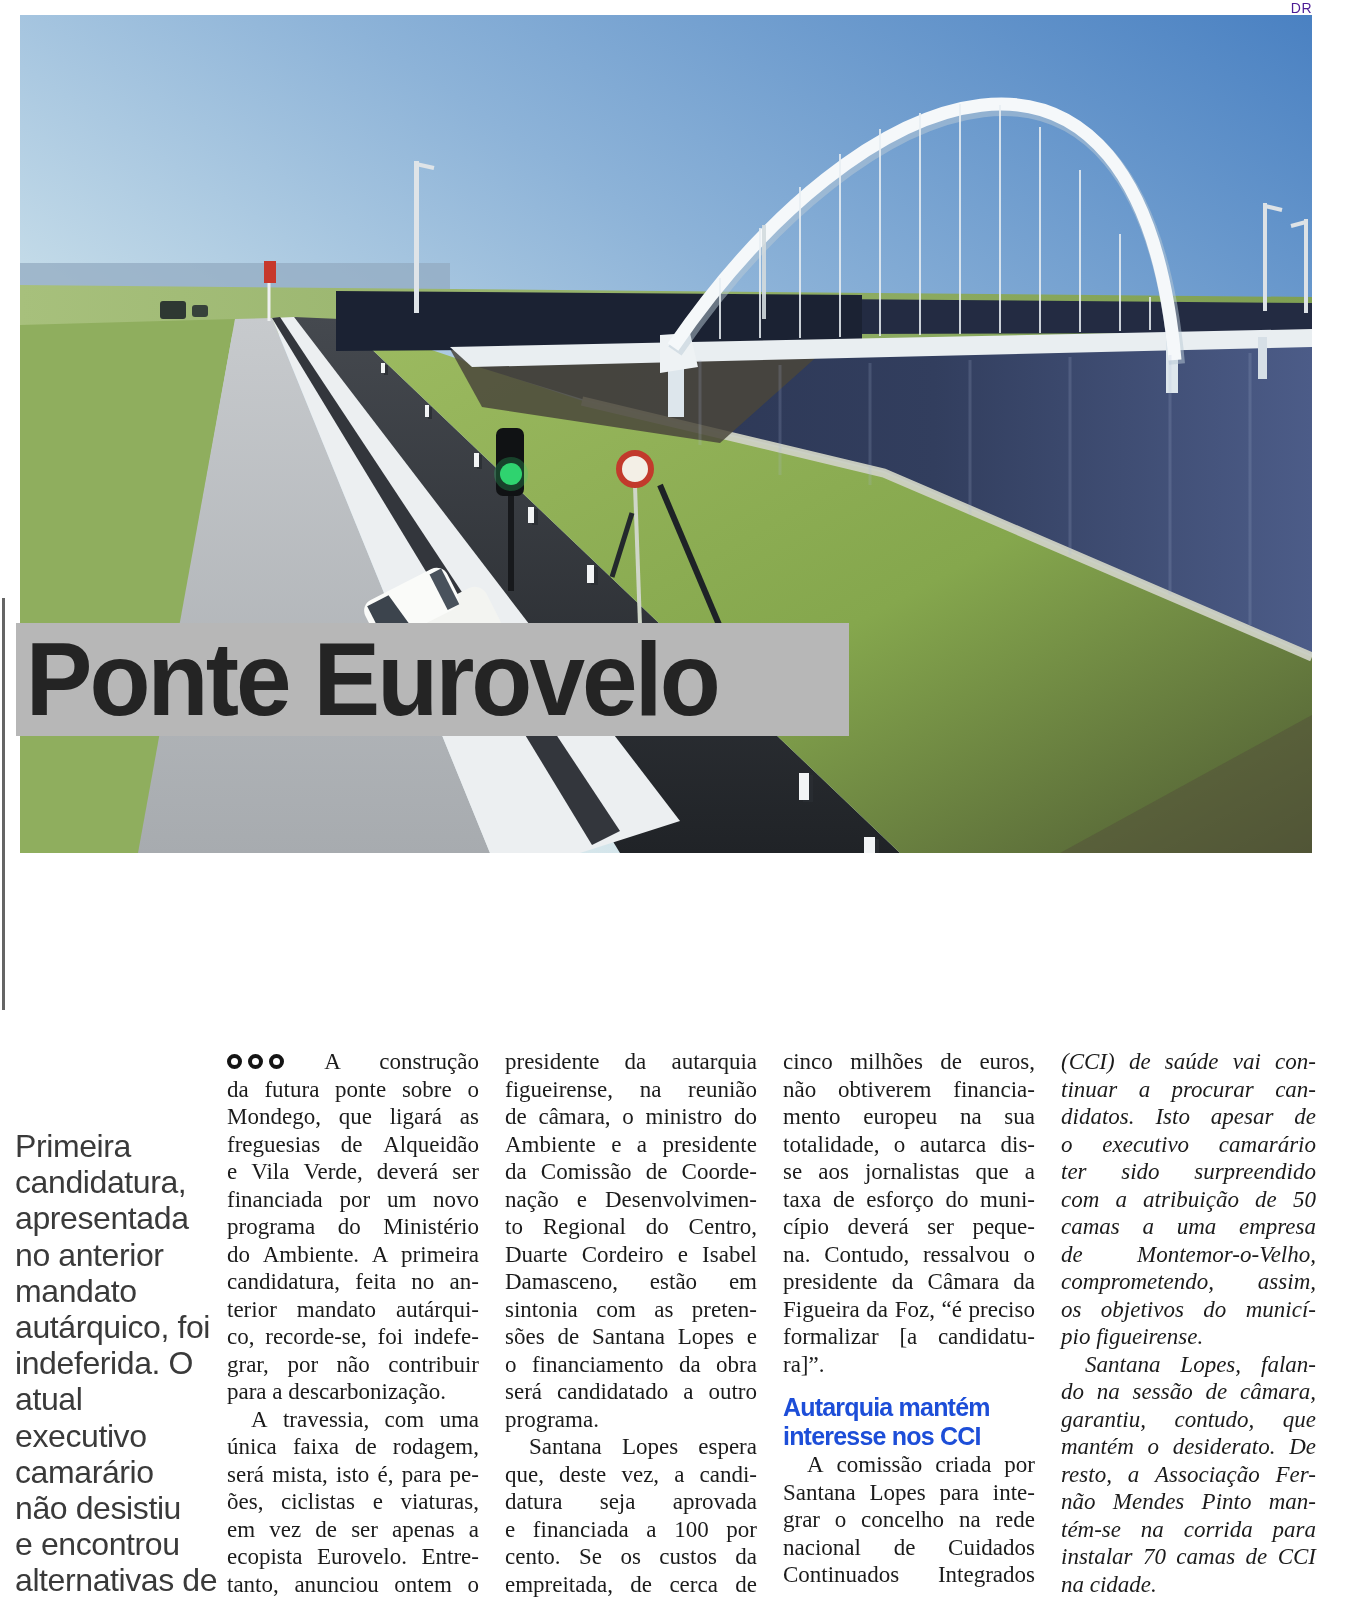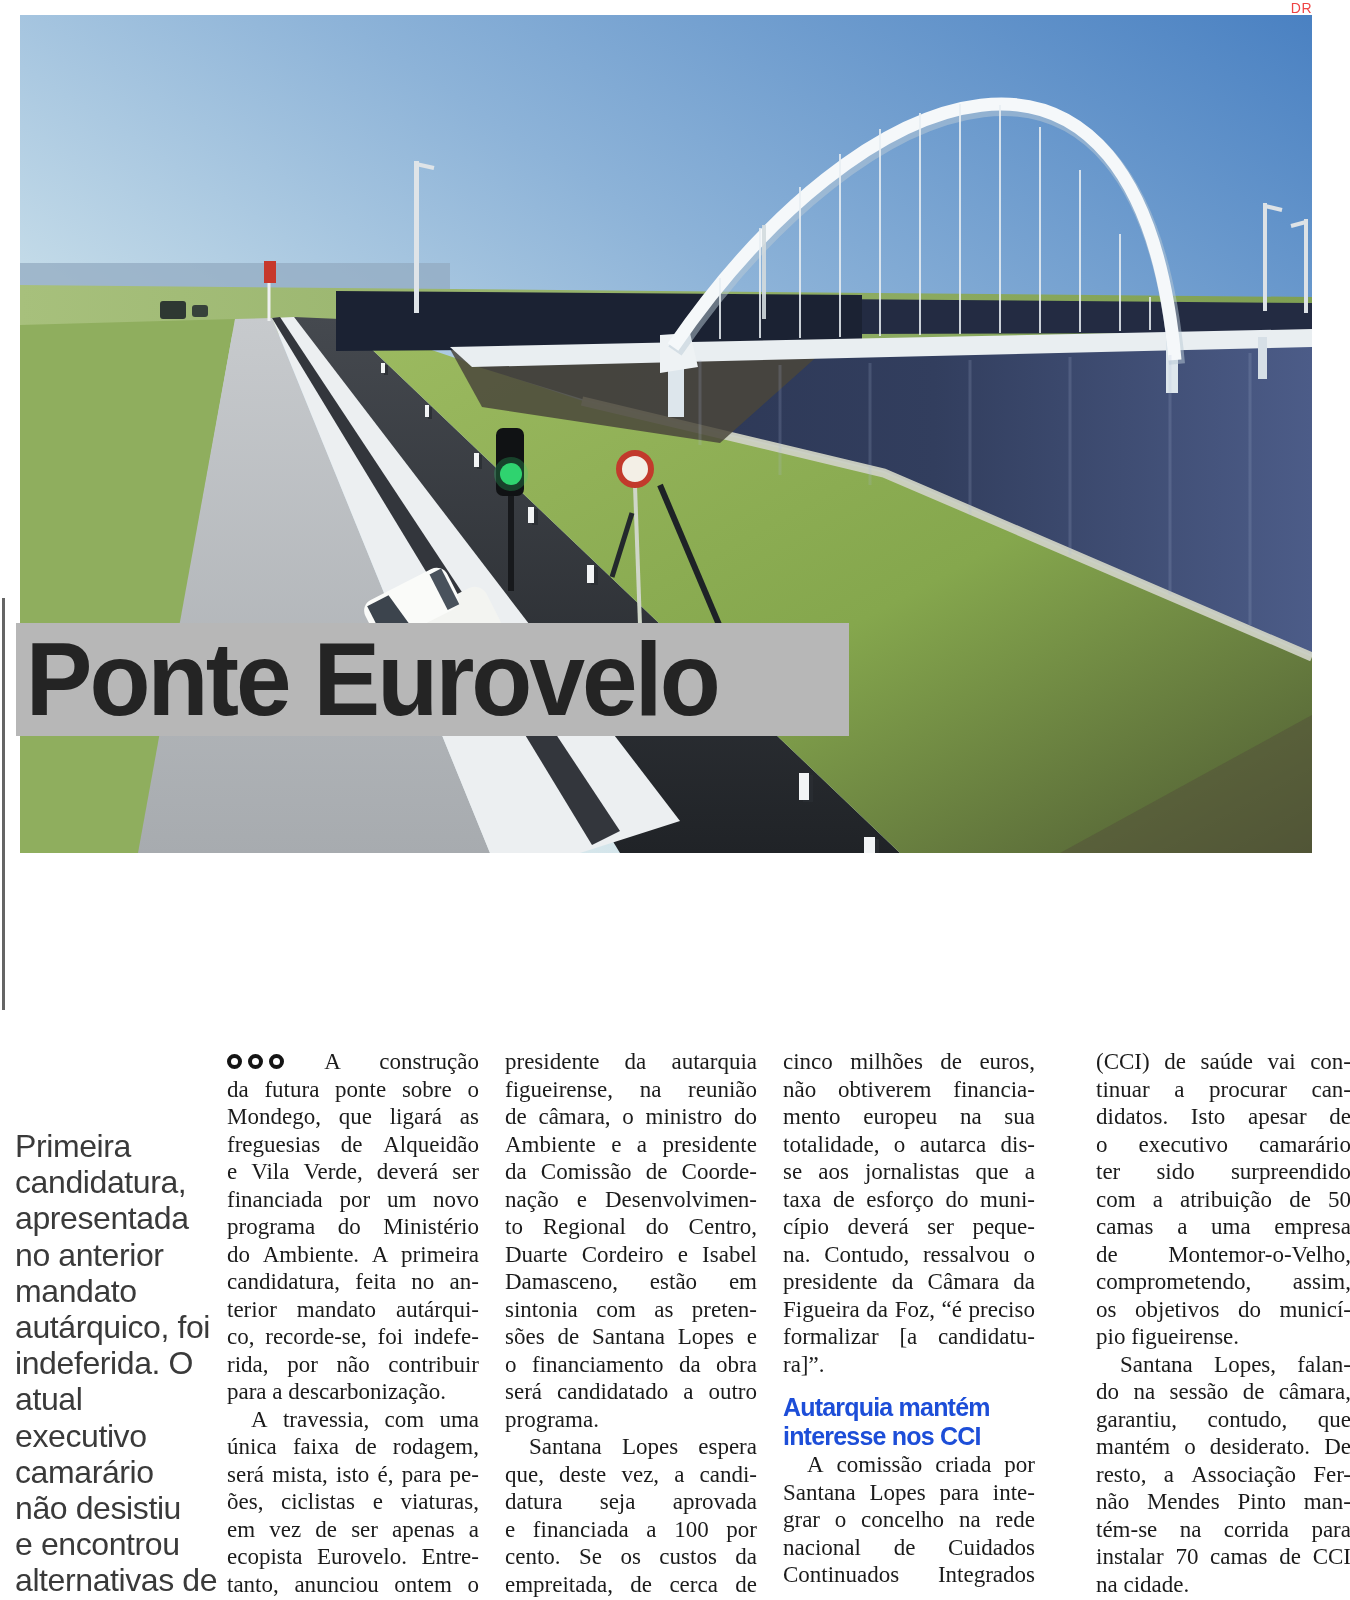--- a/index.html
+++ b/index.html
@@ -2,41 +2,41 @@
 <html style="--headline-bg: #b7b7b7; --headline-text: #242424; --body-text: #1b1b1b; --lead-text: #3a3a3a; --photo-sky: #4a81c2; --photo-water: #323e5e; --photo-grass: #85a74d;"><head>
 <meta charset="utf-8">
 <style>
   html,body{margin:0;padding:0;background:#ffffff;}
   .page{position:relative;width:1350px;height:1600px;background:#fff;overflow:hidden;
         font-family:"Liberation Serif",serif;}
   
   .photo{position:absolute;left:20px;top:15px;width:1292px;height:838px;z-index:1;}
   .photo svg{display:block;width:100%;height:100%;}
   .credit{position:absolute;top:0px;right:38px;z-index:3;
-          font-family:"Liberation Sans",sans-serif;font-size:14px;color:#ef4444;letter-spacing:.5px;}
+          font-family:"Liberation Sans",sans-serif;font-size:14px;color:#4c1d95;letter-spacing:.5px;}
   
   .hl{position:absolute;left:16px;background:var(--headline-bg,#b7b7b7);z-index:2;
       display:flex;align-items:center;}
   .hl .hltxt{font-family:"Liberation Sans",sans-serif;font-weight:bold;color:var(--headline-text,#242424);
       letter-spacing:-3px;white-space:nowrap;padding-left:10px;display:inline-block;transform-origin:0 50%;}
   .hl1{top:623px;width:833px;height:113px;}
   .hl1 .hltxt{font-size:103px;transform:scaleX(.97);}
   .hl2{top:756px;width:1022px;height:116px;}
   .hl2 .hltxt{font-size:103px;transform:scaleX(.99);}
   .hl3{top:886px;width:574px;height:120px;}
   .hl3 .hltxt{font-size:103px;transform:scaleX(.90);}
   .edge-line{position:absolute;left:2px;top:598px;width:3px;height:412px;background:#3f3f3f;opacity:.8;z-index:2;}
   
   .lead{position:absolute;left:15px;top:1128px;width:205px;z-index:1;
         font-family:"Liberation Sans",sans-serif;font-size:32px;line-height:36.2px;
         color:var(--lead-text,#3a3a3a);letter-spacing:-0.4px;}
   
   .col{position:absolute;top:1048px;width:252px;z-index:1;
        font-size:23px;line-height:27.5px;color:var(--body-text,#1b1b1b);}
-  .c1{left:227px;} .c2{left:505px;} .c3{left:783px;} .c4{left:1096px;width:255px;}
+  .c1{left:227px;} .c2{left:505px;} .c3{left:783px;} .c4{left:1061px;width:255px;font-style:italic;}
   .line{display:flex;justify-content:space-between;}
   .line.l,.line.h,.line.h1,.line.plain{display:block;}
   .line.i{padding-left:24px;}
   .line.h1,.line.h{font-family:"Liberation Sans",sans-serif;font-weight:bold;
        font-size:25px;line-height:29px;letter-spacing:-0.8px;color:#1d4ed8;}
   .line.h1{margin-top:15px;}
   .dots{display:inline-flex;align-items:center;gap:6px;margin-right:2px;}
   .dot{width:15px;height:15px;border:4.5px solid #141414;border-radius:50%;
        box-sizing:border-box;background:#fff;display:inline-block;}
 </style>
@@ -283,21 +283,21 @@
         <span>mandato</span>
         <span>autárqui-</span>
       </div>
       <div class="line ">
         <span>co,</span>
         <span>recorde-se,</span>
         <span>foi</span>
         <span>indefe-</span>
       </div>
       <div class="line ">
-        <span>rida,</span>
+        <span>grar,</span>
         <span>por</span>
         <span>não</span>
         <span>contribuir</span>
       </div>
       <div class="line l">para a descarbonização.</div>
       <div class="line i">
         <span>A</span>
         <span>travessia,</span>
         <span>com</span>
         <span>uma</span>

